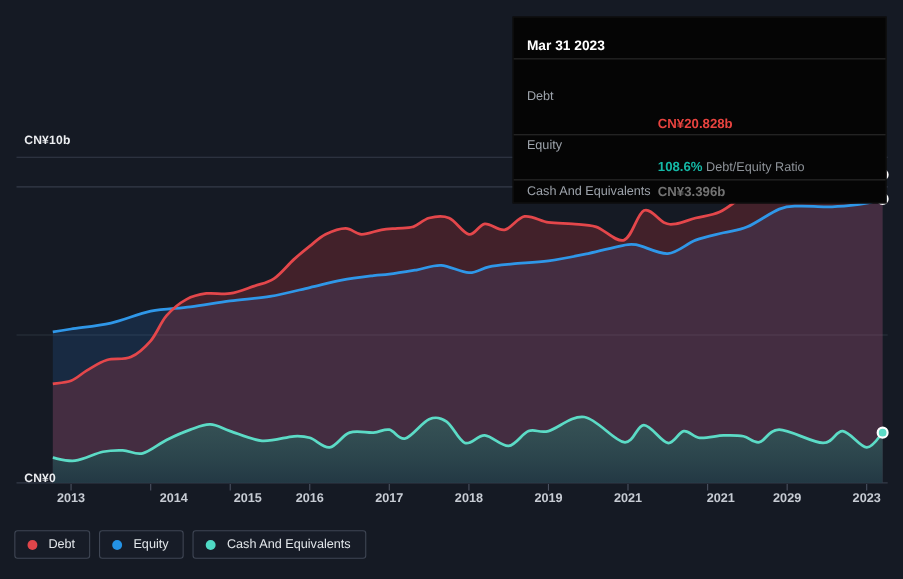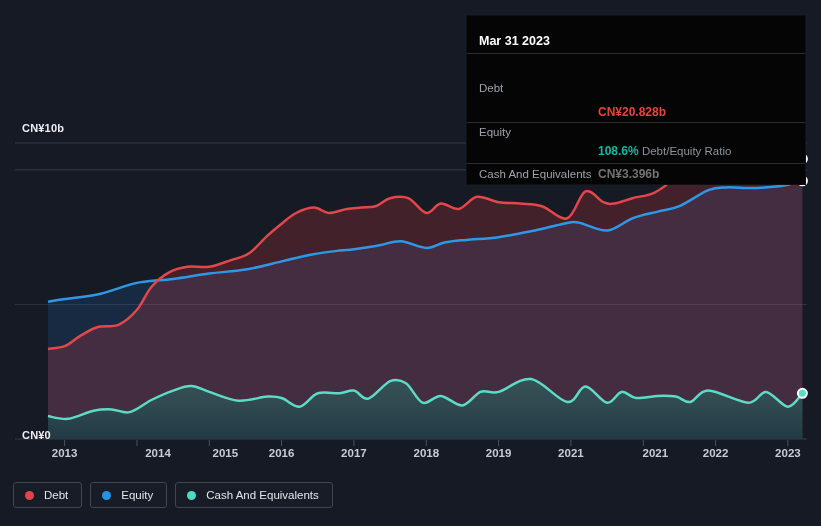--- a/index.html
+++ b/index.html
@@ -96,21 +96,21 @@
   <div class="x-axis" id="x-axis">
       <span class="x-tick-label" style="left: 64.6px;">2013</span>
       <span class="x-tick-label" style="left: 137px; margin-left: 21px;">2014</span>
       <span class="x-tick-label" style="left: 209.3px; margin-left: 16px;">2015</span>
       <span class="x-tick-label" style="left: 281.6px;">2016</span>
       <span class="x-tick-label" style="left: 353.9px;">2017</span>
       <span class="x-tick-label" style="left: 426.3px; text-align: center;">2018</span>
       <span class="x-tick-label" style="left: 498.6px;">2019</span>
       <span class="x-tick-label" style="left: 570.9px;">2021</span>
       <span class="x-tick-label" style="left: 643.3px; margin-left: 12px;">2021</span>
-      <span class="x-tick-label" style="left: 715.6px;">2022</span>
+      <span class="x-tick-label" style="left: 715.6px;">2029</span>
       <span class="x-tick-label" style="left: 787.9px;">2023</span>
     </div>
 </div>
 
 <div class="tooltip">
   <div class="tt-title">Mar 31 2023</div>
   <div class="tt-row">
     <span class="tt-label">Debt</span>
     <span class="tt-value debt">CN¥20.828b</span>
   </div>

